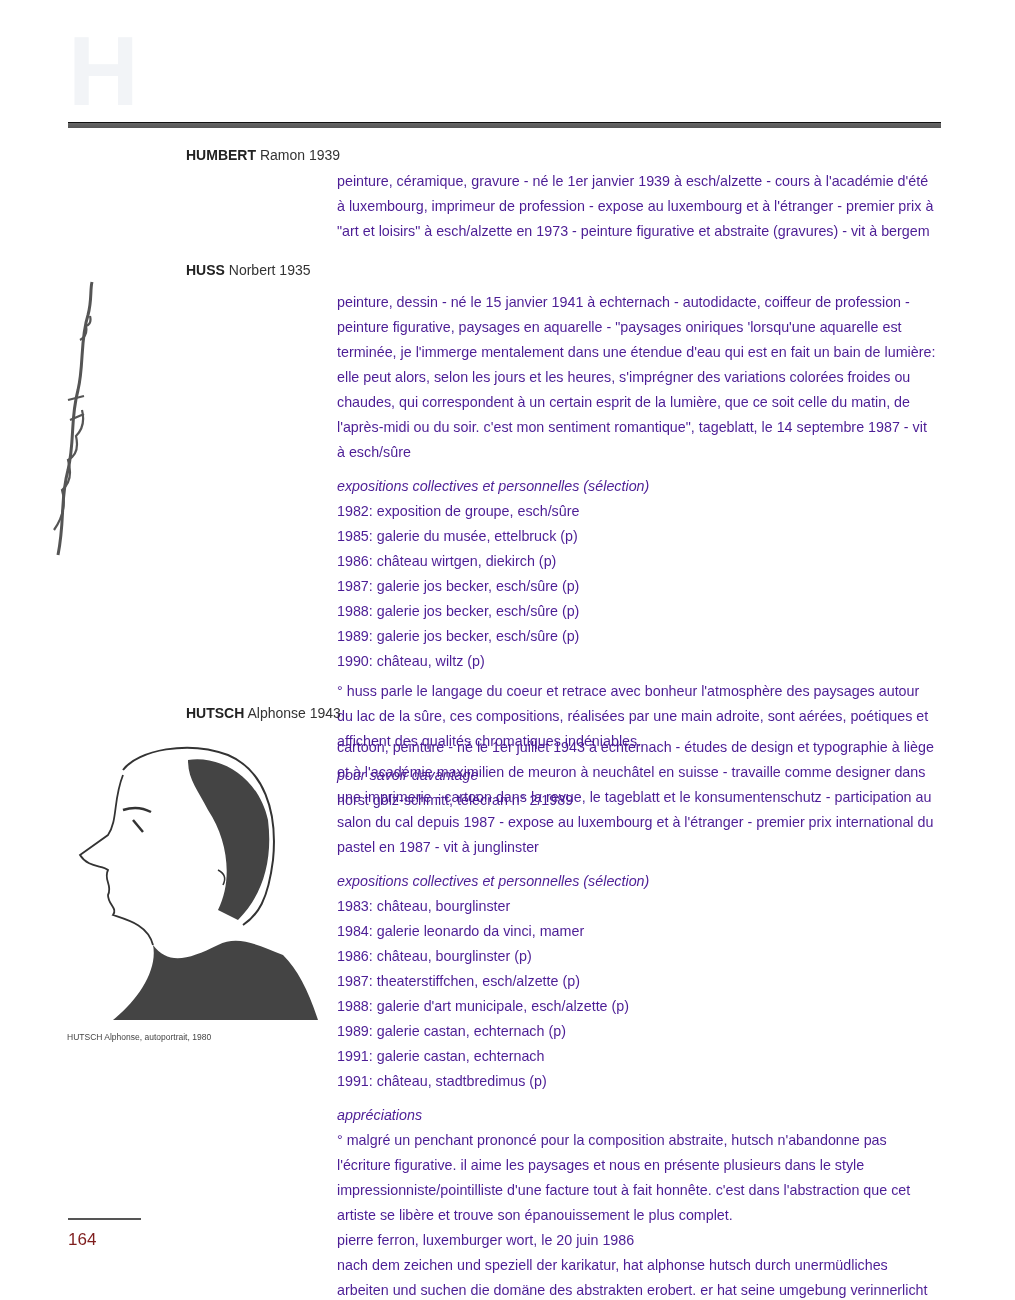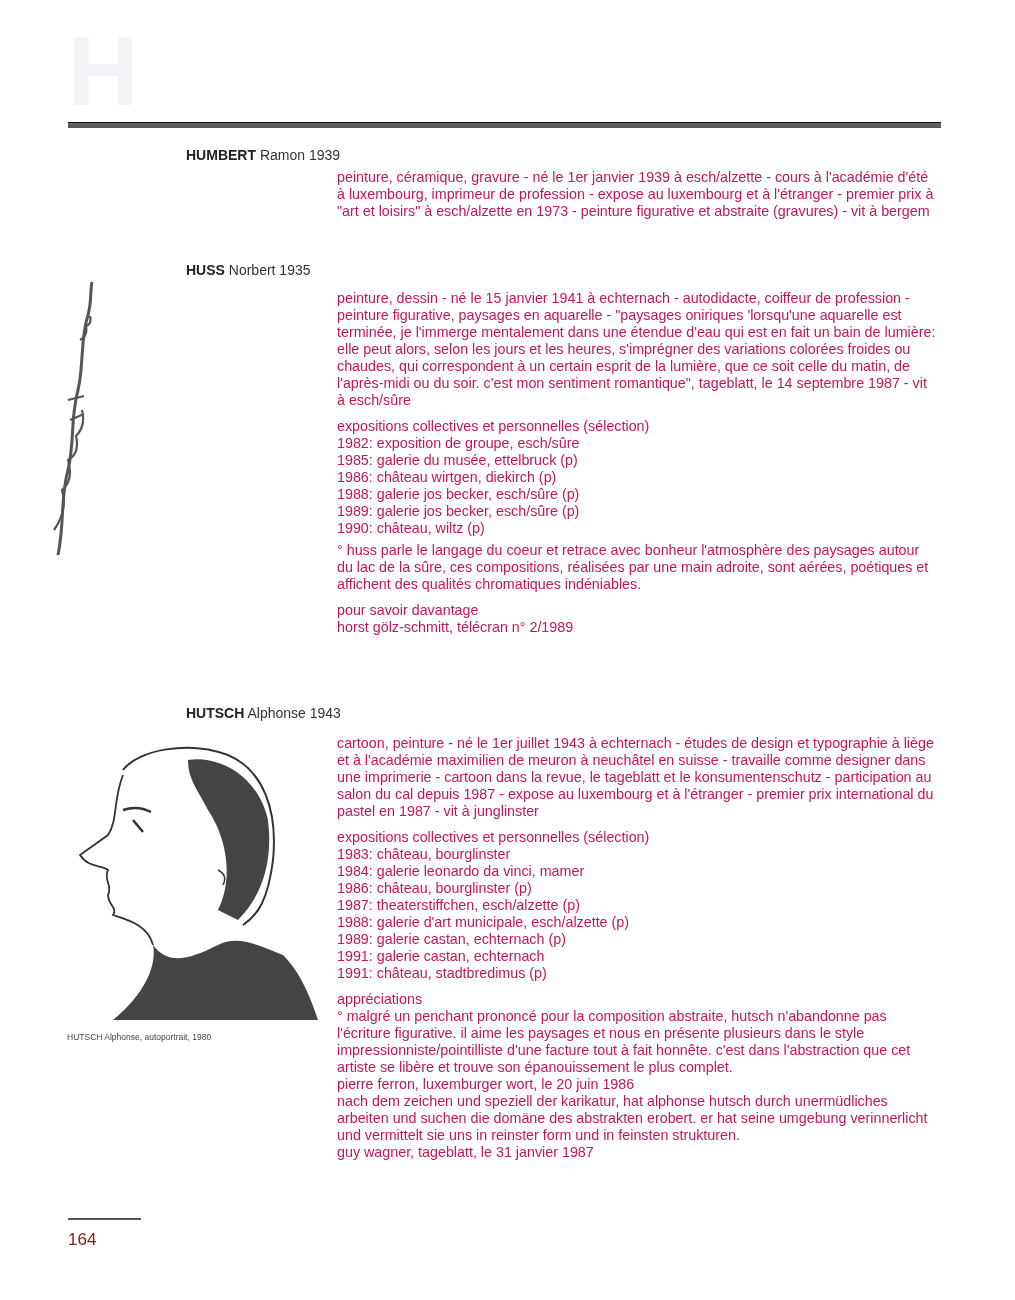--- a/index.html
+++ b/index.html
@@ -4,23 +4,23 @@
 <style>
   html, body { margin:0; padding:0; background:#fff; }
   body { width:1015px; height:1300px; position:relative; overflow:hidden;
          font-family:"Liberation Sans", sans-serif; color:#2a2a2a; }
   .letter { position:absolute; left:68px; top:22px; font-size:98px; font-weight:bold;
             color:#f2f4f7; line-height:1; letter-spacing:0; }
   .rule { position:absolute; left:68px; top:122px; width:873px; height:5px;
           border-top:1px solid #111; background:linear-gradient(#666,#555); }
   .name { position:absolute; left:146px; font-size:14px; color:#333; }
   .name b { font-weight:bold; color:#222;padding-left:40px; }
-  .block { position:absolute; left:337px; width:600px; font-size:14.3px; line-height:17px; color:#be185d; }
+  .block { position:absolute; left:337px; width:600px; font-size:14.3px; line-height:25px; color:#4c1d95; }
   .block p { margin:0; }
-  .sub { margin-top:4px !important; }
+  .sub { font-style:italic; margin-top:4px !important; }
   .list-item { margin:0; }
   .gap { height:5px; }
   .signature { position:absolute; left:40px; top:270px; width:70px; height:290px; }
   .portrait { position:absolute; left:68px; top:730px; width:250px; height:290px; }
   .caption { position:absolute; left:67px; top:1032px; font-size:8.5px; color:#444; }
   .footrule { position:absolute; left:68px; top:1218px; width:73px; height:2px; background:#555; }
   .pagenum { position:absolute; left:68px; top:1230px; font-size:17px; color:#7f1d1d; }
 </style>
 </head>
 <body>
@@ -44,20 +44,21 @@
   <path d="M18 285 C25 250 20 230 28 200 C35 170 30 150 38 120 C44 95 40 70 48 45 C52 30 50 20 52 12" stroke="#555" stroke-width="3" fill="none"></path>
   <path d="M14 260 q14 -20 8 -40 q12 -10 6 -30 q12 -6 8 -24 q10 -10 6 -26 M30 150 l14 -6 M28 130 l16 -4 M40 70 q8 -4 6 -14 q6 -2 4 -10" stroke="#555" stroke-width="2.2" fill="none"></path>
 </svg>
 <div class="block" style="top:290px;">
   <p>peinture, dessin - né le 15 janvier 1941 à echternach - autodidacte, coiffeur de profession - peinture figurative, paysages en aquarelle - "paysages oniriques 'lorsqu'une aquarelle est terminée, je l'immerge mentalement dans une étendue d'eau qui est en fait un bain de lumière: elle peut alors, selon les jours et les heures, s'imprégner des variations colorées froides ou chaudes, qui correspondent à un certain esprit de la lumière, que ce soit celle du matin, de l'après-midi ou du soir. c'est mon sentiment romantique", tageblatt, le 14 septembre 1987 - vit à esch/sûre</p>
   <div class="gap"></div>
   <p class="sub">expositions collectives et personnelles (sélection)</p>
   <p class="list-item">1982: exposition de groupe, esch/sûre</p>
   <p class="list-item">1985: galerie du musée, ettelbruck (p)</p>
   <p class="list-item">1986: château wirtgen, diekirch (p)</p>
+  <p class="list-item">1987: galerie jos becker, esch/sûre (p)</p>
   <p class="list-item">1988: galerie jos becker, esch/sûre (p)</p>
   <p class="list-item">1989: galerie jos becker, esch/sûre (p)</p>
   <p class="list-item">1990: château, wiltz (p)</p>
   <div class="gap"></div>
   <p>° huss parle le langage du coeur et retrace avec bonheur l'atmosphère des paysages autour du lac de la sûre, ces compositions, réalisées par une main adroite, sont aérées, poétiques et affichent des qualités chromatiques indéniables.</p>
   <div class="gap"></div>
   <p class="sub">pour savoir davantage</p>
   <p>horst gölz-schmitt, télécran n° 2/1989</p>
 </div>
 

